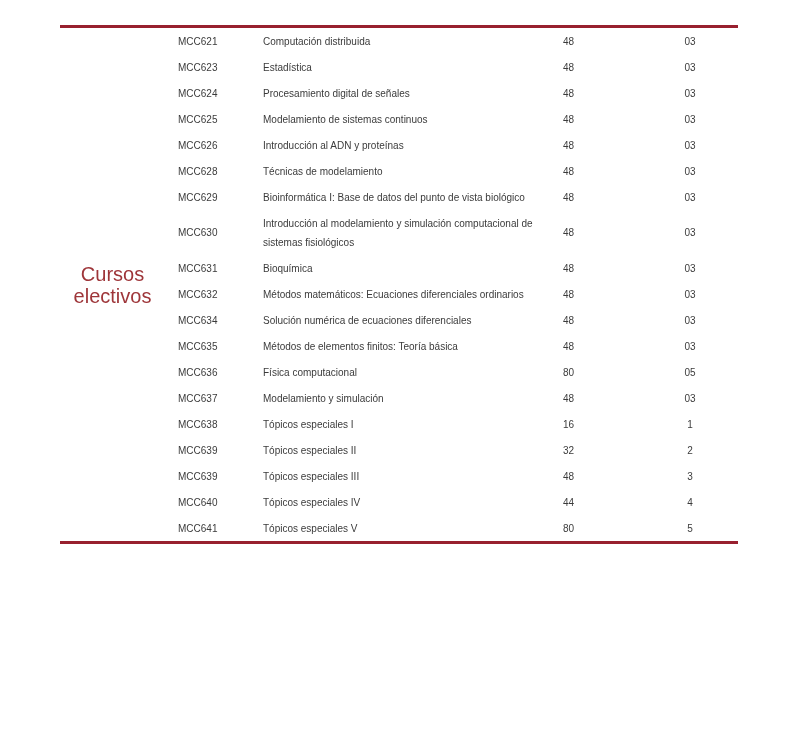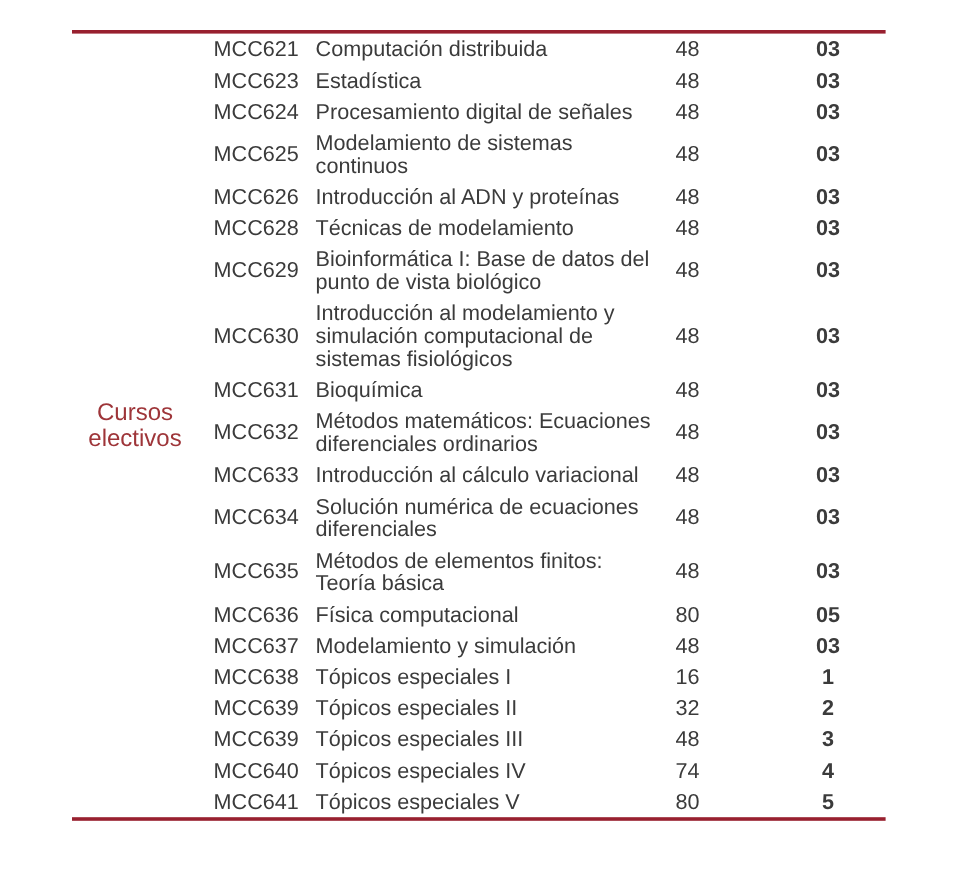--- a/index.html
+++ b/index.html
@@ -40,34 +40,34 @@
     color: var(--accent, #9e3539);
     font-size: 20px;
     line-height: 22px;
     padding: 0 6px;
     box-sizing: border-box;
   }
   table.courses {
     border-collapse: collapse;
     table-layout: fixed;
     width: 573px;
-    font-size: 18px;
+    font-size: 10px;
   }
   table.courses td {
     vertical-align: middle;
     padding-top: 3.5px;
     padding-bottom: 3.5px;
     line-height: 19px;
     box-sizing: border-box;
     color: var(--text, #3b3b3b);
   }
   td.code    { width: 97px;  padding-left: 13px; text-align: left; }
   td.name    { width: 300px; padding-right: 8px; text-align: left; margin-left: 20px; }
   td.hours   { width: 80px;  text-align: left; }
-  td.credits { width: 96px;  text-align: center; font-weight: bold; }
+  td.credits { width: 96px;  text-align: center; }
 </style>
 </head>
 <body>
 
 <div class="sheet">
   <div class="table-band">
     <div class="rule"></div>
     <div class="band-inner">
       <div class="group-label">Cursos electivos</div>
       <table class="courses">
@@ -137,26 +137,20 @@
     <td class="credits">03</td>
   </tr>
 
   <tr>
     <td class="code">MCC632</td>
     <td class="name">Métodos matemáticos: Ecuaciones diferenciales ordinarios</td>
     <td class="hours">48</td>
     <td class="credits">03</td>
   </tr>
 
-  <tr>
-    <td class="code">MCC633</td>
-    <td class="name">Introducción al cálculo variacional</td>
-    <td class="hours">48</td>
-    <td class="credits">03</td>
-  </tr>
 
   <tr>
     <td class="code">MCC634</td>
     <td class="name">Solución numérica de ecuaciones diferenciales</td>
     <td class="hours">48</td>
     <td class="credits">03</td>
   </tr>
 
   <tr>
     <td class="code">MCC635</td>
@@ -196,21 +190,21 @@
   <tr>
     <td class="code">MCC639</td>
     <td class="name">Tópicos especiales III</td>
     <td class="hours">48</td>
     <td class="credits">3</td>
   </tr>
 
   <tr>
     <td class="code">MCC640</td>
     <td class="name">Tópicos especiales IV</td>
-    <td class="hours">74</td>
+    <td class="hours">44</td>
     <td class="credits">4</td>
   </tr>
 
   <tr>
     <td class="code">MCC641</td>
     <td class="name">Tópicos especiales V</td>
     <td class="hours">80</td>
     <td class="credits">5</td>
   </tr>
 </tbody>

